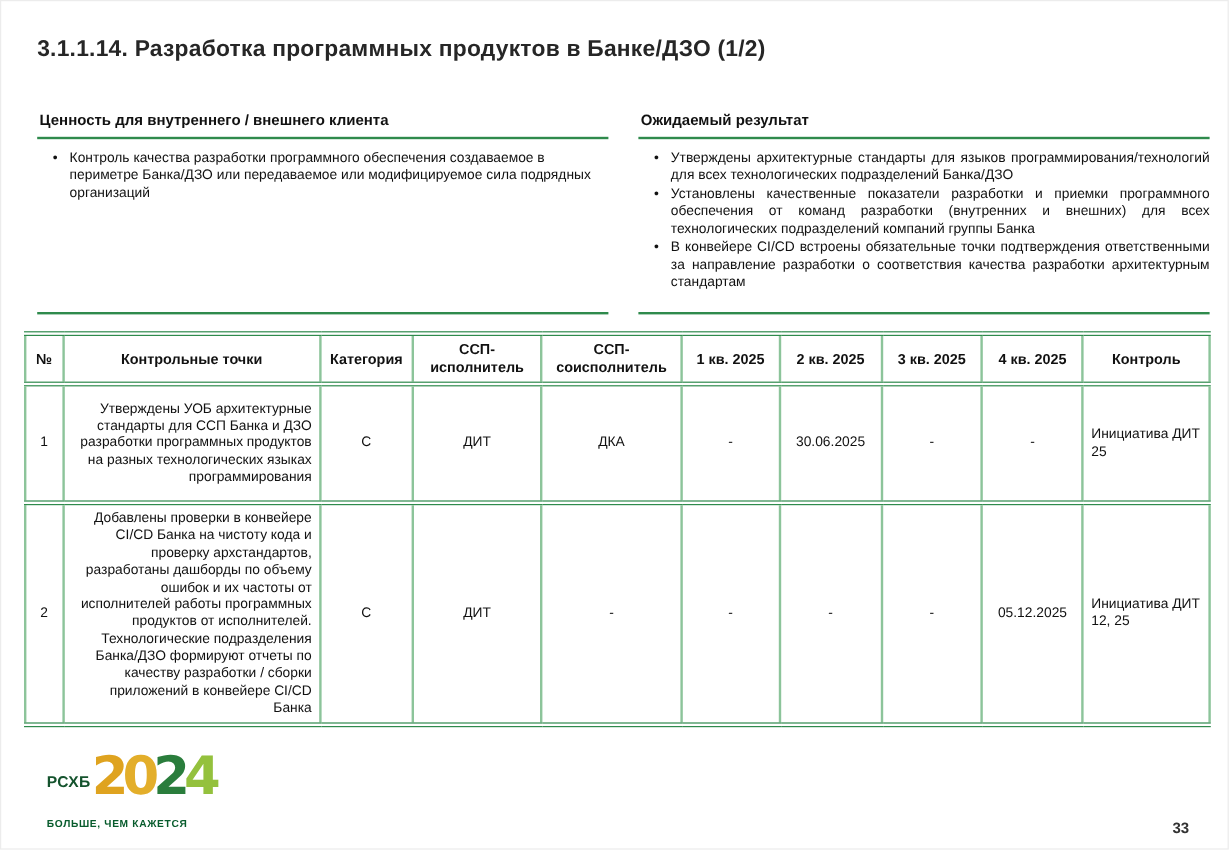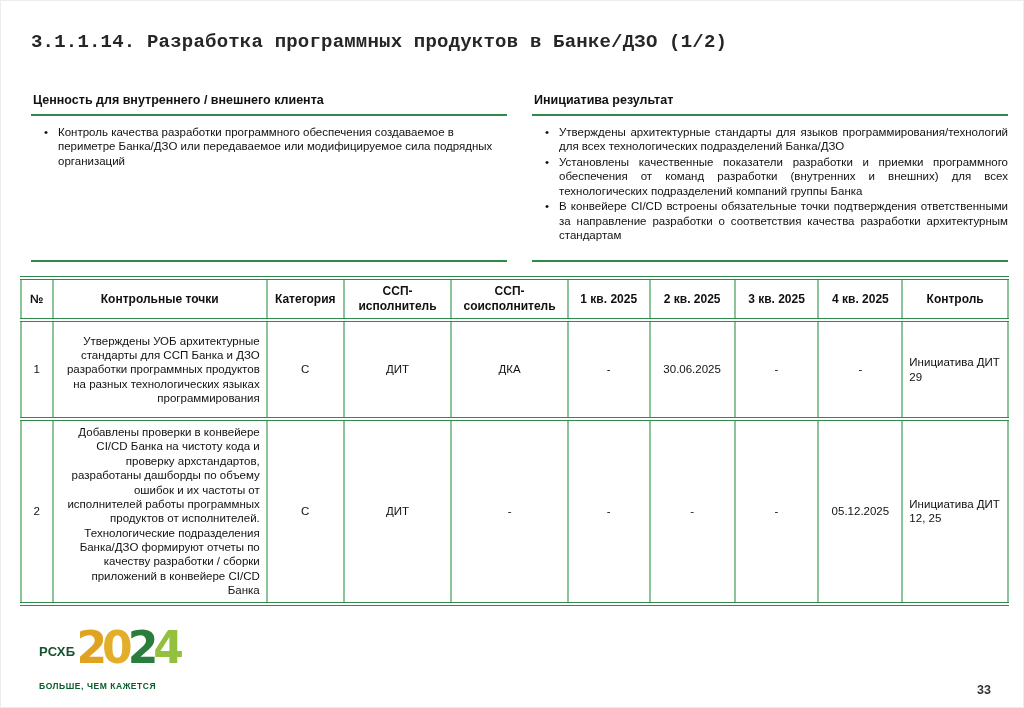--- a/index.html
+++ b/index.html
@@ -7,21 +7,21 @@
     width:1024px; height:708px; position:relative; overflow:hidden;
     font-family:"Liberation Sans", sans-serif; color:#1a1a1a;
   }
   .slide {
     position:absolute; inset:0; background:#ffffff;
     border:1px solid #ececec; box-sizing:border-box;
   }
   
   .slide-title {
     position:absolute; left:30px; top:30px; right:20px;
-    font-size:19px; font-weight:bold; color:#262626; letter-spacing:0.2px;font-family:Liberation Mono, monospace;
+    font-size:19px; font-weight:bold; color:#262626; letter-spacing:0.2px;
   }
   
   .sections {
     position:absolute; left:30px; top:92px; width:977px;
     display:flex; gap:25px;
   }
   .section { flex:1; min-width:0; }
   .section-heading {
     font-size:12.5px; font-weight:bold; color:#111111;
     padding:0 0 7px 2px; border-bottom:2px solid #2f8a4c;
@@ -86,21 +86,21 @@
   <div class="sections">
     <div class="section section--left">
       <div class="section-heading">Ценность для внутреннего / внешнего клиента</div>
       <div class="section-body">
         <ul class="bullets">
             <li><span class="marker">•</span><span>Контроль качества разработки программного обеспечения создаваемое в периметре Банка/ДЗО или передаваемое или модифицируемое сила подрядных организаций</span></li>
           </ul>
       </div>
     </div>
     <div class="section section--right">
-      <div class="section-heading">Инициатива результат</div>
+      <div class="section-heading">Ожидаемый результат</div>
       <div class="section-body">
         <ul class="bullets">
             <li><span class="marker">•</span><span>Утверждены архитектурные стандарты для языков программирования/технологий для всех технологических подразделений Банка/ДЗО</span></li>
             <li><span class="marker">•</span><span>Установлены качественные показатели разработки и приемки программного обеспечения от команд разработки (внутренних и внешних) для всех технологических подразделений компаний группы Банка</span></li>
             <li><span class="marker">•</span><span>В конвейере CI/CD встроены обязательные точки подтверждения ответственными за направление разработки о соответствия качества разработки архитектурным стандартам</span></li>
           </ul>
       </div>
     </div>
   </div>
 
@@ -138,21 +138,21 @@
           <tr>
             <td>1</td>
             <td>Утверждены УОБ архитектурные стандарты для ССП Банка и ДЗО разработки программных продуктов на разных технологических языках программирования</td>
             <td>С</td>
             <td>ДИТ</td>
             <td>ДКА</td>
             <td>-</td>
             <td>30.06.2025</td>
             <td>-</td>
             <td>-</td>
-            <td>Инициатива ДИТ 29</td>
+            <td>Инициатива ДИТ 25</td>
           </tr>
           <tr>
             <td>2</td>
             <td>Добавлены проверки в конвейере CI/CD Банка на чистоту кода и проверку архстандартов, разработаны дашборды по объему ошибок и их частоты от исполнителей работы программных продуктов от исполнителей. Технологические подразделения Банка/ДЗО формируют отчеты по качеству разработки / сборки приложений в конвейере CI/CD Банка</td>
             <td>С</td>
             <td>ДИТ</td>
             <td>-</td>
             <td>-</td>
             <td>-</td>
             <td>-</td>

